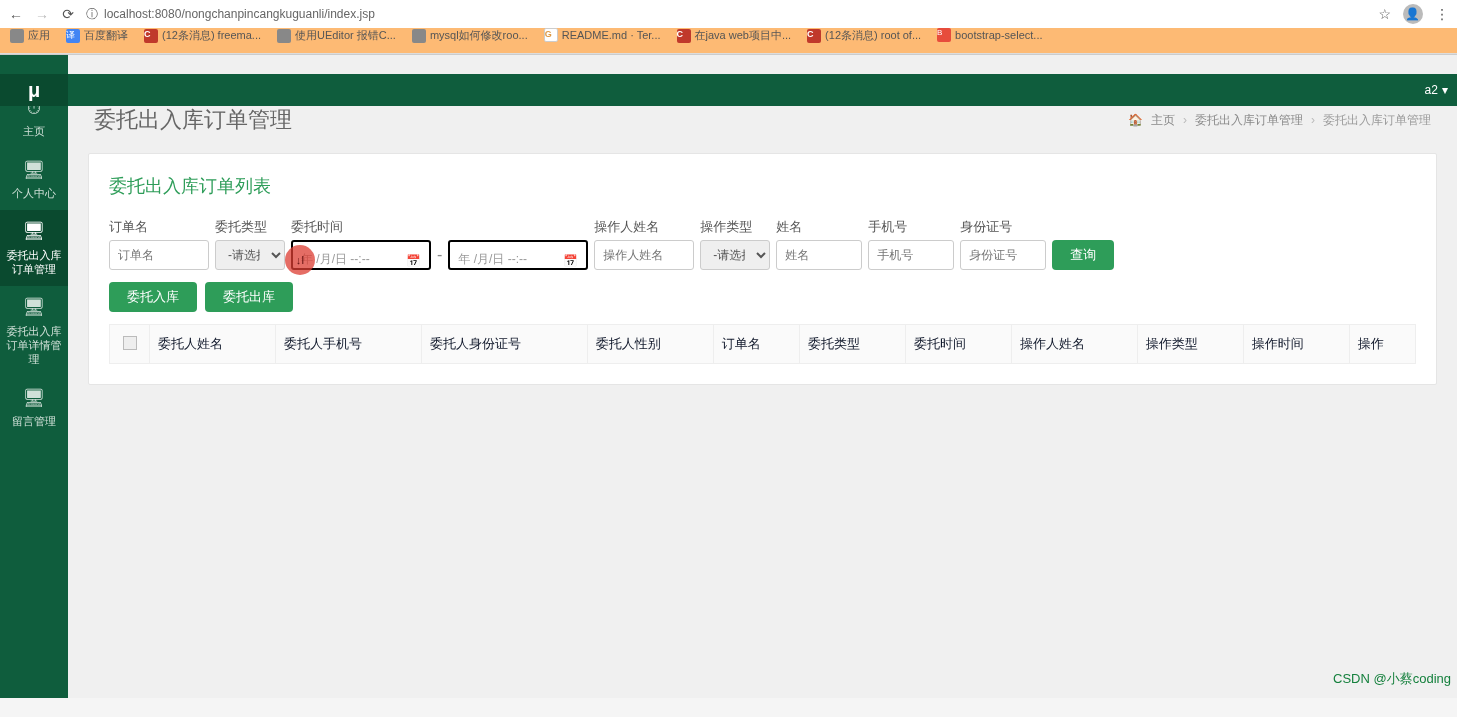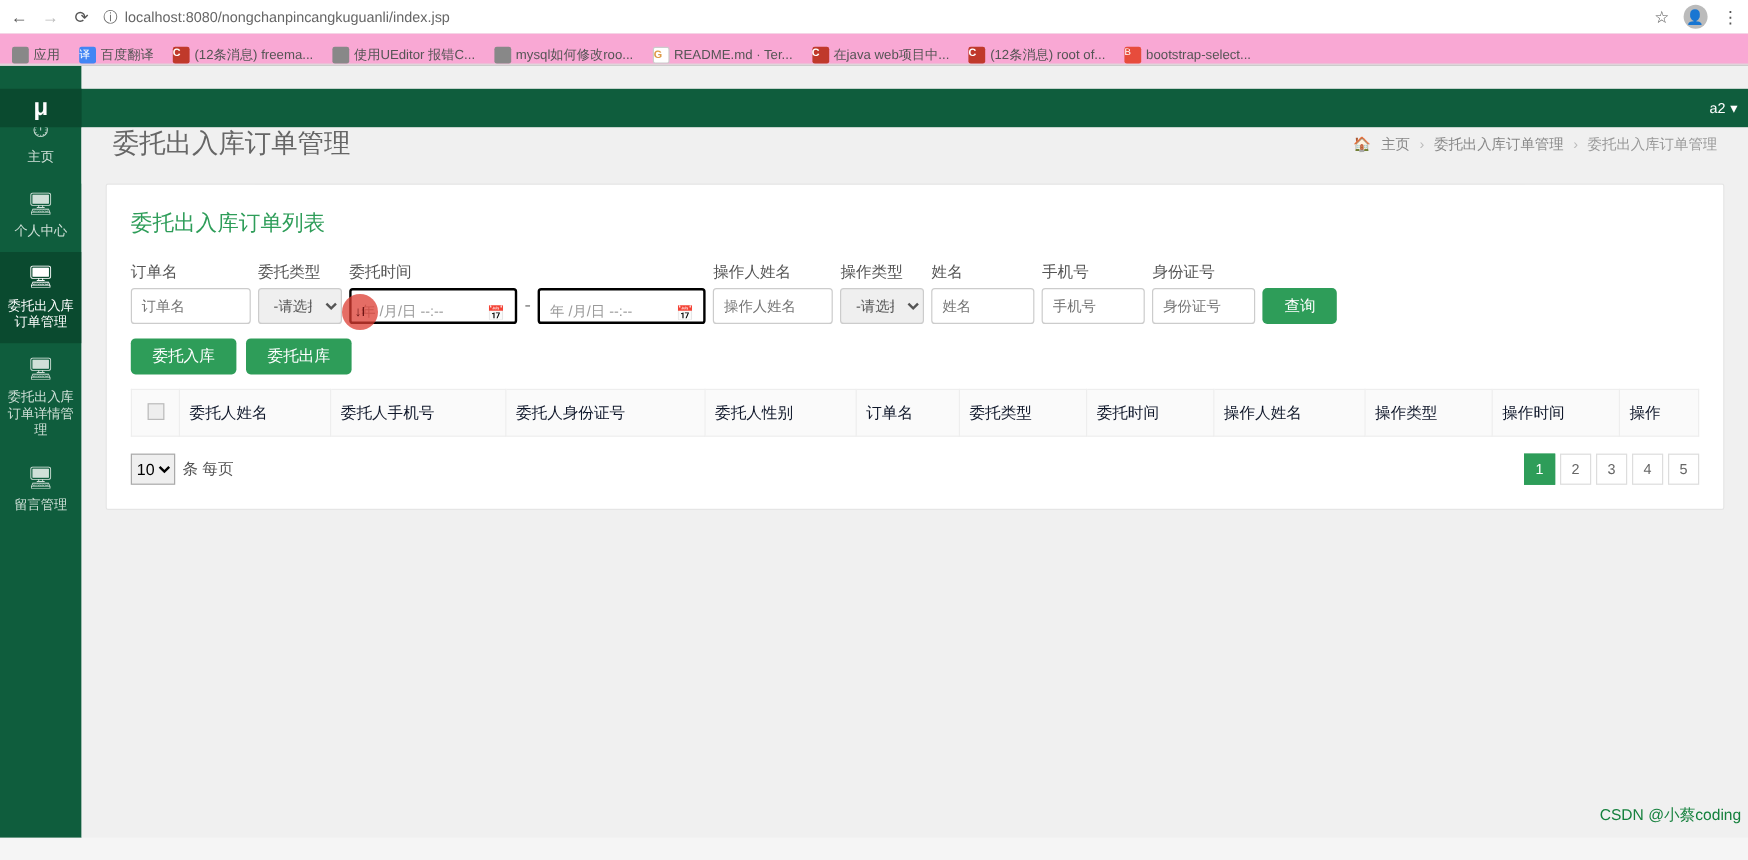--- a/index.html
+++ b/index.html
@@ -14,21 +14,21 @@
 .tab .close { margin-left: auto; font-size: 12px; color: #555; cursor: pointer; }
 .new-tab { margin-left: 6px; font-size: 14px; color: #555; cursor: pointer; }
 .window-controls { margin-left: auto; display: flex; gap: 14px; font-size: 11px; color: #333; }
 
 .addr-row { display: flex; align-items: center; height: 28px; background: #fff; padding: 0 8px; gap: 10px; }
 .nav-icon { width: 16px; height: 16px; display: flex; align-items: center; justify-content: center; color: #555; font-size: 14px; cursor: pointer; }
 .url-box { flex: 1; display: flex; align-items: center; font-size: 12px; color: #666; gap: 6px; }
 .addr-right { display: flex; gap: 12px; align-items: center; color: #555; font-size: 14px; }
 .addr-right .avatar { width: 20px; height: 20px; border-radius: 50%; background: #bbb; display: flex; align-items: center; justify-content: center; font-size: 12px; }
 
-.bookmarks { display: flex; align-items: flex-end; height: 26px; background: #f9a8d4; padding: 0 10px; gap: 16px; border-bottom: 1px solid #ddd; font-size: 11px; color: #555; }
+.bookmarks { display: flex; align-items: flex-start; height: 26px; background: #fdba74; padding: 0 10px; gap: 16px; border-bottom: 1px solid #ddd; font-size: 11px; color: #555; }
 .bkm { display: flex; align-items: center; gap: 4px; cursor: pointer; }
 .bkm .ic { width: 14px; height: 14px; border-radius: 2px; display: inline-block; }
 .ic-grid { background: #888; }
 .ic-blue { background: #4285f4; color: #fff; font-size: 9px; display: flex; align-items: center; justify-content: center; }
 .ic-red { background: #c0392b; color: #fff; font-size: 9px; display: flex; align-items: center; justify-content: center; font-weight: bold; }
 .ic-g { background: #fff; border: 1px solid #ccc; color: #d94; font-size: 9px; display: flex; align-items: center; justify-content: center; font-weight: bold; }
 .ic-green { background: #e74c3c; color: #fff; font-size: 8px; display: flex; align-items: center; justify-content: center; }
 .ic-gray { background: #888; }
 
 
@@ -244,29 +244,18 @@
               <th>委托类型</th>
               <th>委托时间</th>
               <th>操作人姓名</th>
               <th>操作类型</th>
               <th>操作时间</th>
               <th>操作</th>
             </tr>
           </thead>
       </table>
 
-      <div class="table-footer">
-        <select class="page-size"><option>10</option></select>
-        <span>条 每页</span>
-        <div class="pagination" id="pagination">
-            <div class="page-btn active">1</div>
-            <div class="page-btn">2</div>
-            <div class="page-btn">3</div>
-            <div class="page-btn">4</div>
-            <div class="page-btn">5</div>
-          </div>
-      </div>
     </div>
 
     <div class="click-marker">↓I</div>
     <div class="watermark">CSDN @小蔡coding</div>
   </div>
 </div>
 
 </body></html>

